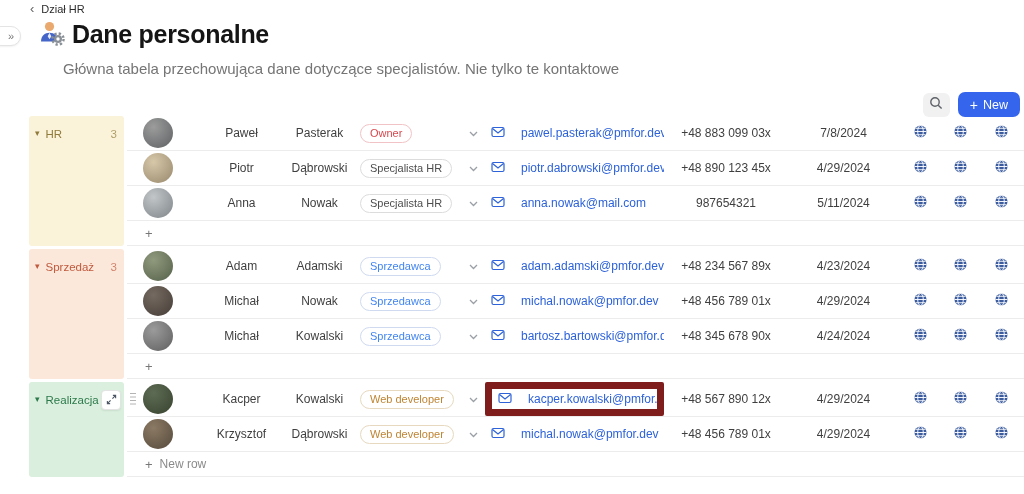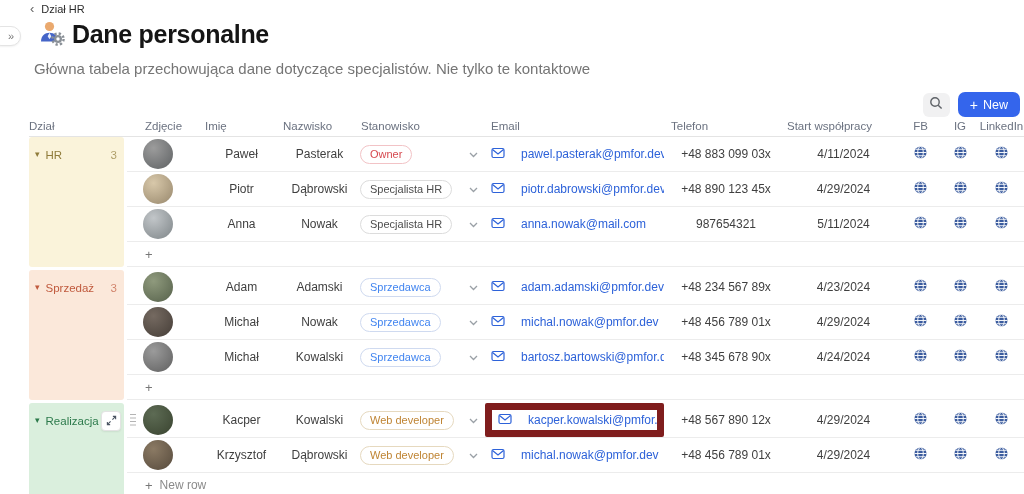--- a/index.html
+++ b/index.html
@@ -9,21 +9,21 @@
   
   .breadcrumb{position:absolute;top:2px;left:30px;display:flex;align-items:center;gap:7px;
               font-size:11px;color:#2b2b2b;cursor:pointer;}
   .breadcrumb .chev{color:#666;font-size:13px;line-height:1;}
   .sidebar-toggle{position:absolute;top:26px;left:-9px;width:30px;height:20px;background:#fff;
                   border:1px solid #e4e4e4;border-radius:10px;box-shadow:0 1px 2px rgba(0,0,0,.06);
                   display:flex;align-items:center;justify-content:flex-end;padding-right:6px;
                   font-size:11px;color:#777;box-sizing:border-box;}
   .title-row{position:absolute;top:19px;left:38px;display:flex;align-items:center;gap:7px;}
   .page-title{font-size:25px;font-weight:bold;color:#151515;letter-spacing:-.3px;}
-  .subtitle{position:absolute;top:60px;left:34px;font-size:15px;color:#757575;}
+  .subtitle{position:absolute;top:60px;left:63px;font-size:15px;color:#757575;}
 
   .toolbar{position:absolute;top:92px;right:4px;display:flex;align-items:center;gap:8px;}
   .search-btn{width:27px;height:24px;background:#f1f1f2;border-radius:6px;display:flex;
               align-items:center;justify-content:center;cursor:pointer;}
   .new-btn{height:25px;padding:0 12px;background:#3465ec;border-radius:7px;color:#fff;
            font-size:12.5px;display:flex;align-items:center;gap:5px;cursor:pointer;}
   .new-btn .plus{font-size:14px;line-height:1;}
 
   
   .table{position:absolute;top:116px;left:0;right:0;}
@@ -110,35 +110,20 @@
       </span>
     </div>
     <div class="new-btn">
       <span class="plus">+</span>
       <span>New</span>
     </div>
   </div>
 
   <div class="table">
 
-    <div class="thead">
-      <div class="h-dzial">Dział</div>
-      <div class="hgrid">
-        <div class="h-photo">Zdjęcie</div>
-        <div class="h-first">Imię</div>
-        <div class="h-last">Nazwisko</div>
-        <div class="h-role">Stanowisko</div>
-        <div class="h-email">Email</div>
-        <div class="h-phone">Telefon</div>
-        <div class="h-start">Start współpracy</div>
-        <div class="h-center">FB</div>
-        <div class="h-center">IG</div>
-        <div class="h-center">LinkedIn</div>
-      </div>
-    </div>
 
     <div class="group">
       <div class="group-cell" style="background: rgb(250, 243, 218); color: rgb(143, 123, 58);">
         <div class="group-label">
           <span class="tri">▾</span>
           <span>HR</span>
           <span class="group-count">3</span>
         </div>
       </div>
       <div class="rows">
@@ -156,21 +141,21 @@
                 </svg></span>
           </div>
           <div class="cell c-email">
             <span><svg width="14" height="12" viewBox="0 0 14 12">
                   <rect x="1" y="1.5" width="12" height="9" rx="1.5" fill="none" stroke="#2d62d9" stroke-width="1.2"></rect>
                   <path d="M1.5 2.5 7 7l5.5-4.5" fill="none" stroke="#2d62d9" stroke-width="1.2"></path>
                 </svg></span>
             <a class="email-text">pawel.pasterak@pmfor.dev</a>
           </div>
           <div class="cell c-text c-phone">+48 883 099 03x</div>
-          <div class="cell c-text c-start">4/11/2024</div>
+          <div class="cell c-text c-start">7/8/2024</div>
           <div class="cell c-social">
               <span><svg width="13" height="13" viewBox="0 0 14 14">
                   <circle cx="7" cy="7" r="6.5" fill="#3a5b9e"></circle>
                   <g stroke="#fff" stroke-width="1" fill="none">
                     <ellipse cx="7" cy="7" rx="3" ry="6.5"></ellipse>
                     <path d="M.5 7h13M1.8 3.5h10.4M1.8 10.5h10.4"></path>
                   </g>
                 </svg></span>
             </div>
           <div class="cell c-social">

